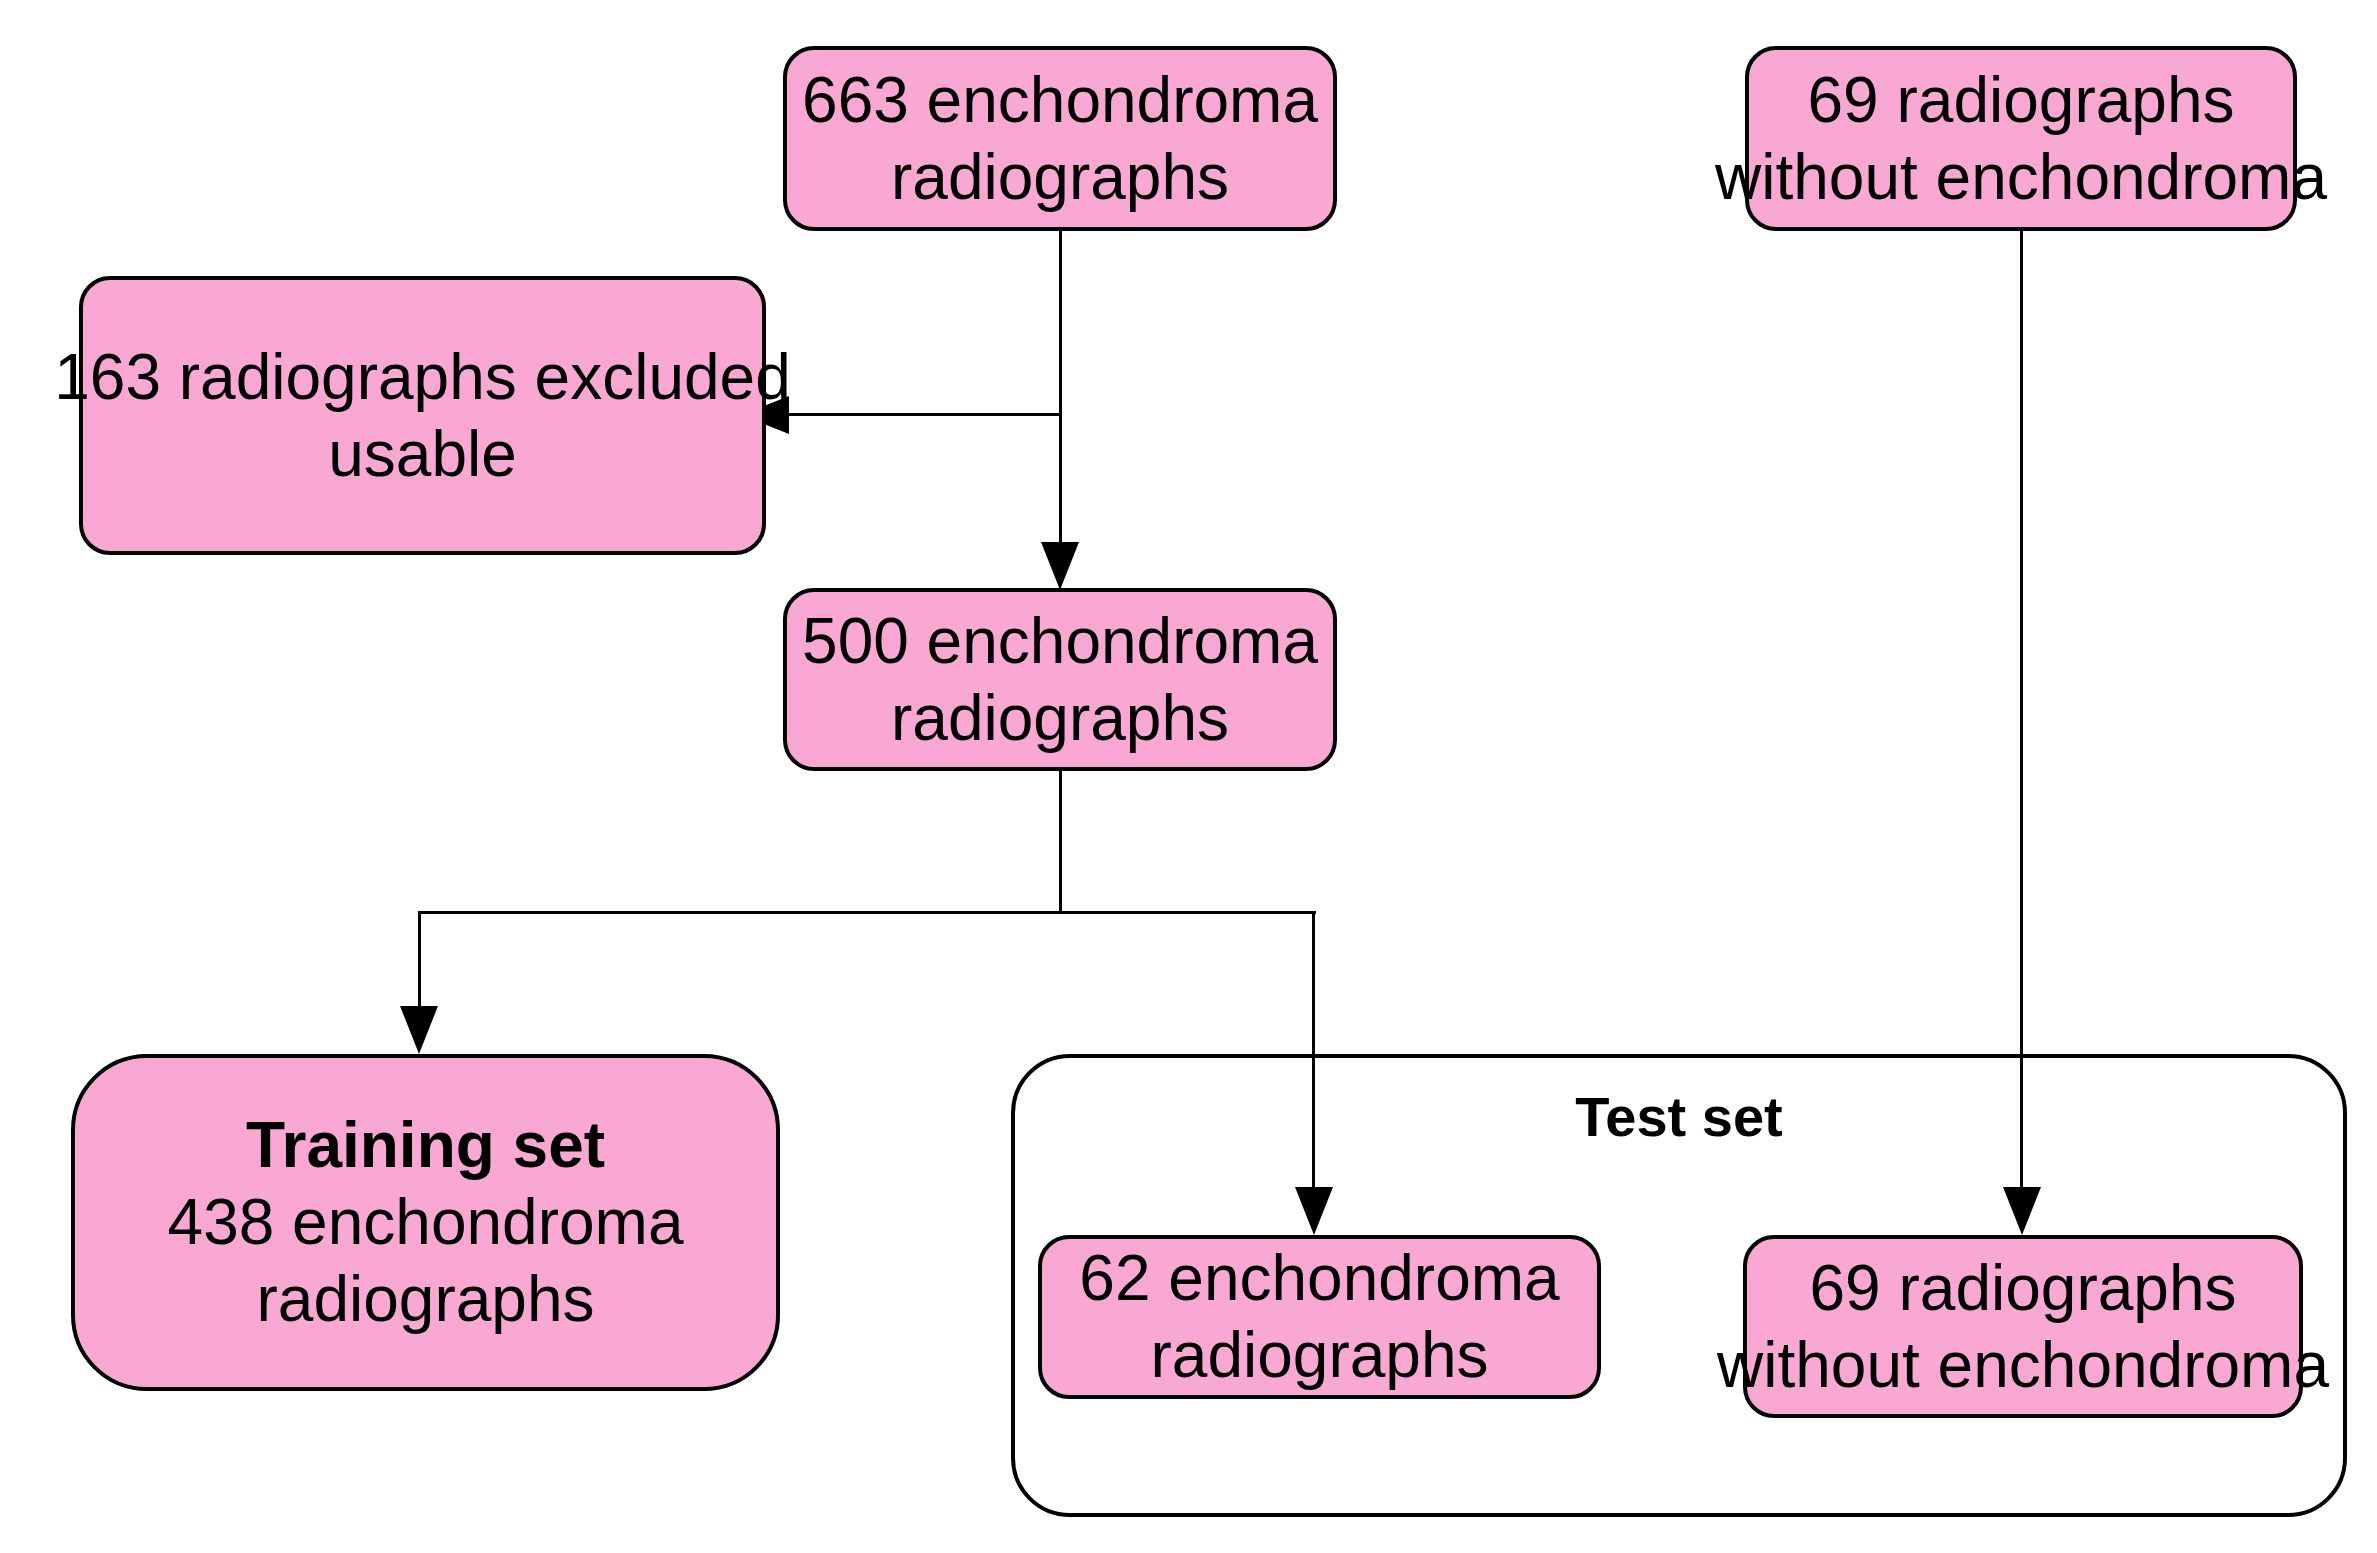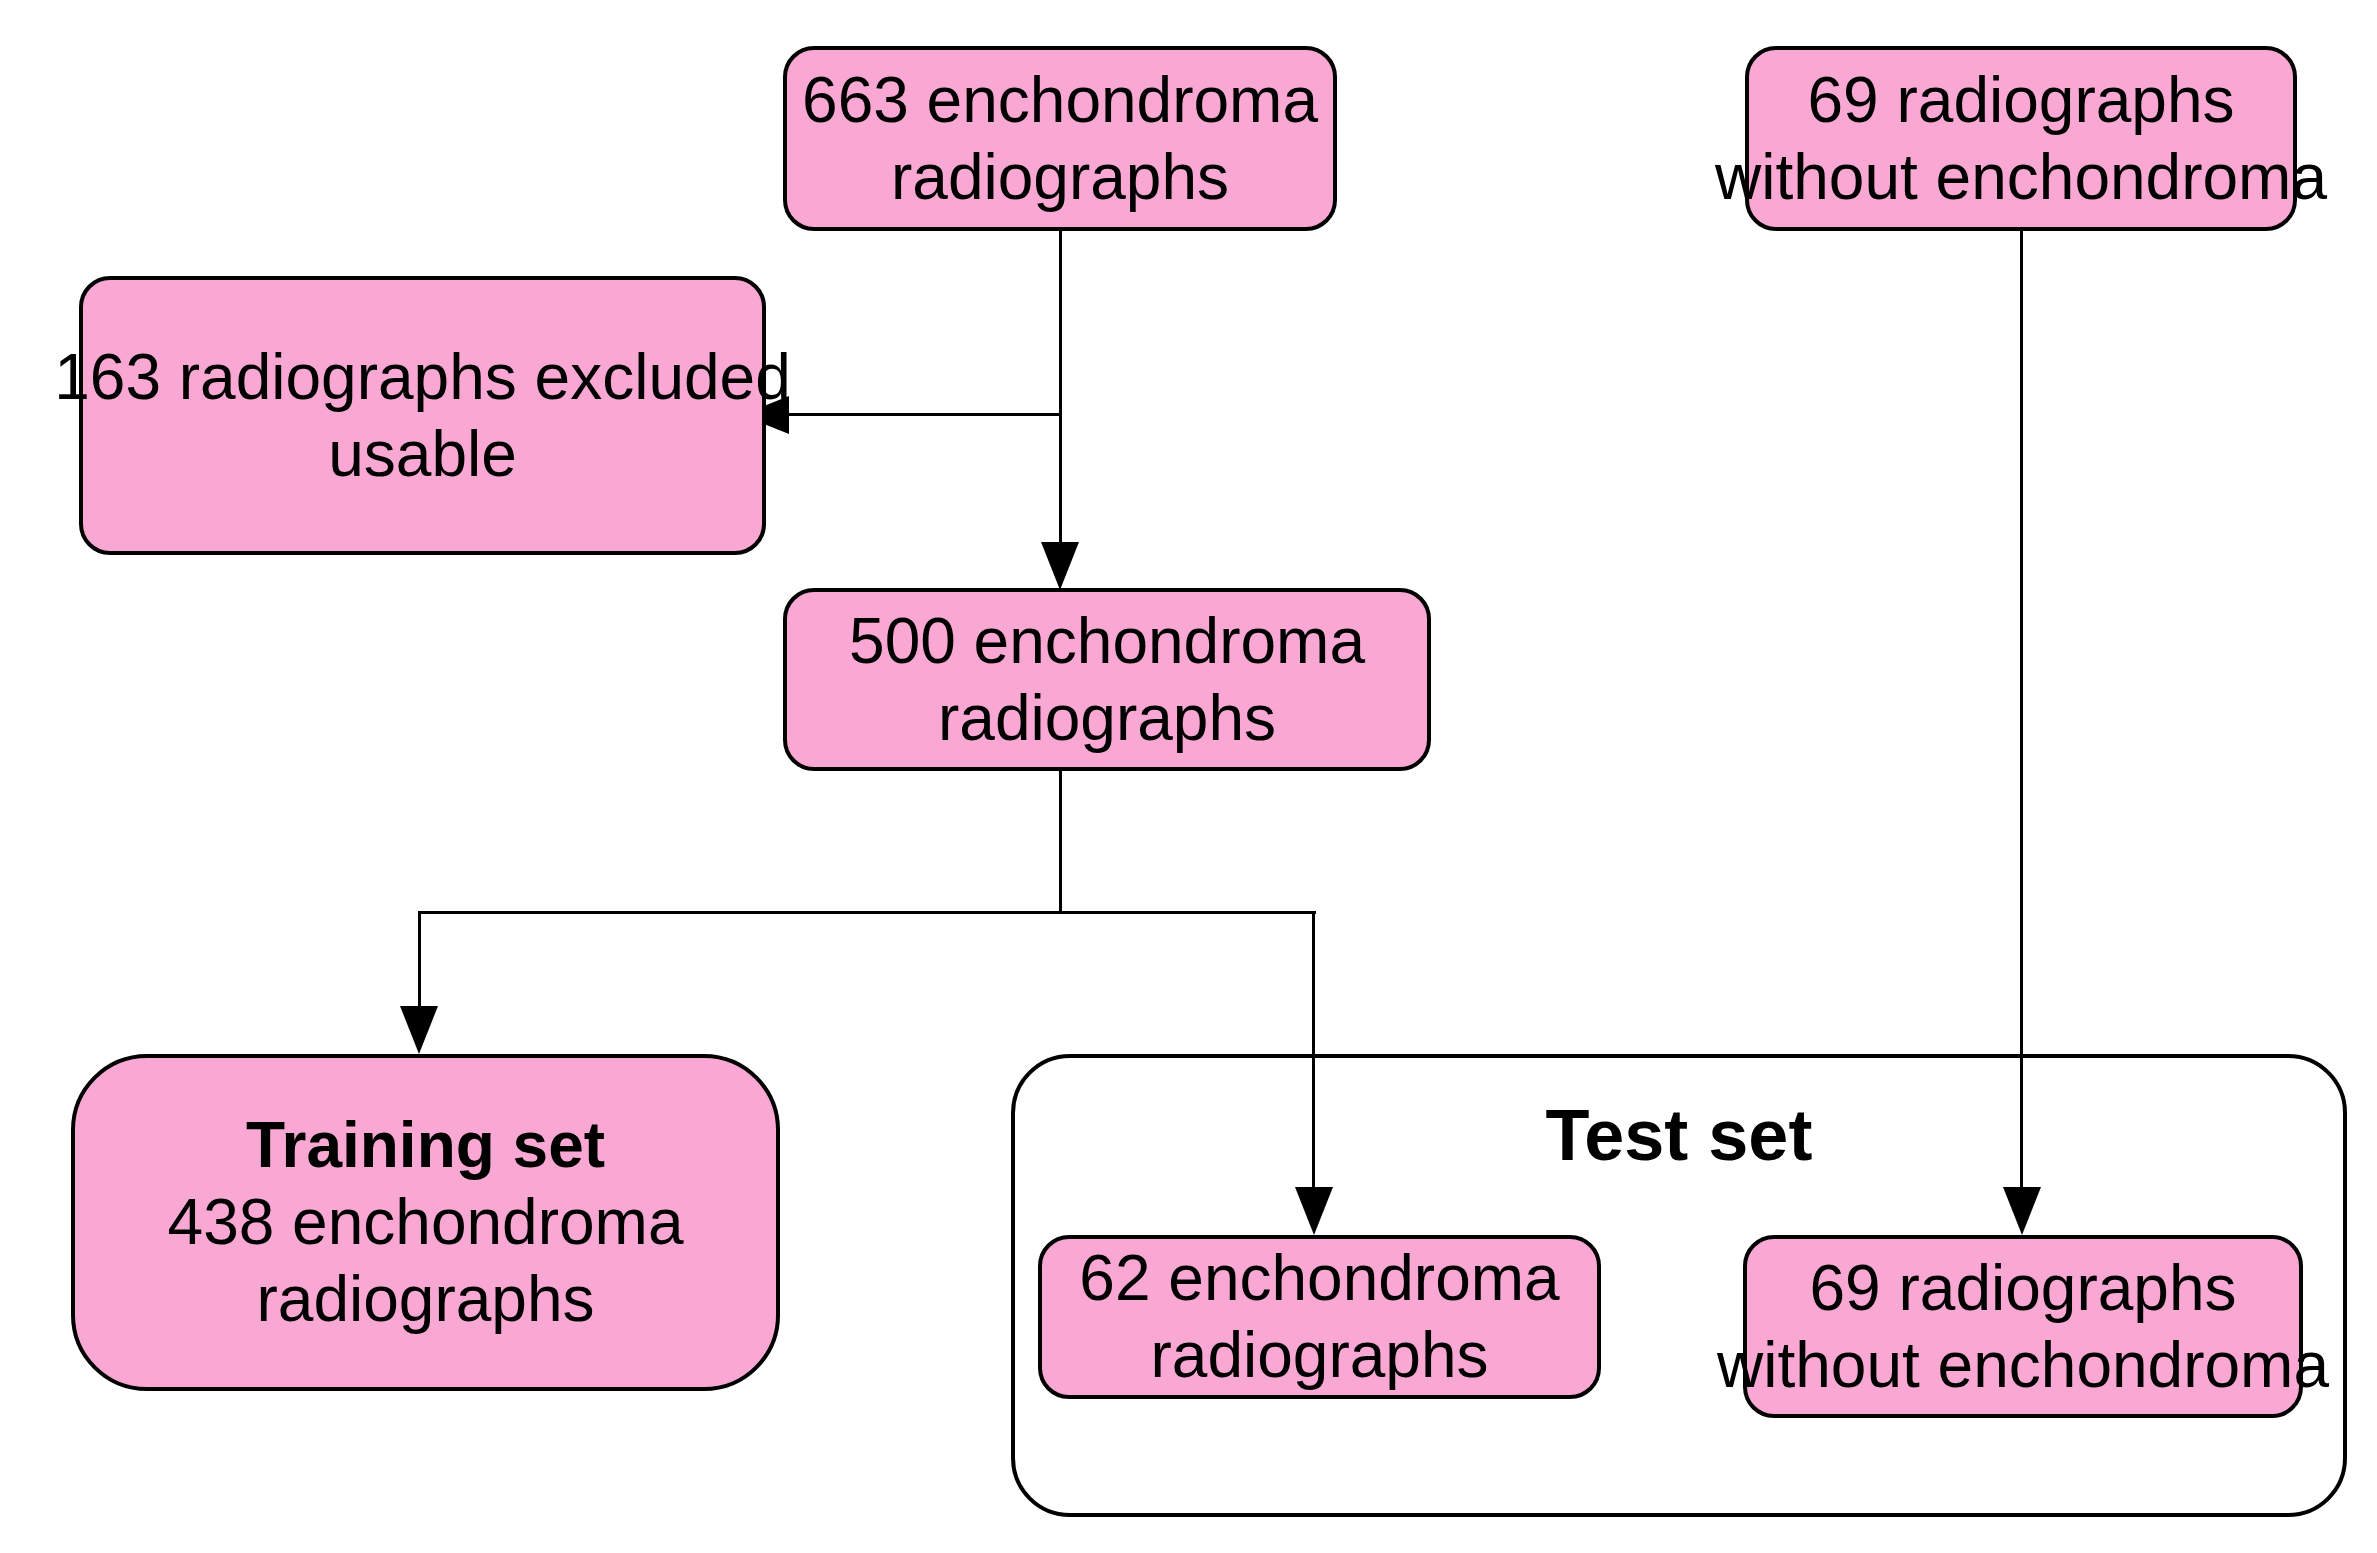--- a/index.html
+++ b/index.html
@@ -72,23 +72,23 @@
   .container-box {
     position: absolute;
     box-sizing: border-box;
     background: #ffffff;
     border: 4.1px solid #000000;
     border-radius: 59px;
     z-index: 1;
   }
   .container-box .title {
     display: block;
-    padding-top: 34px;
+    padding-top: 25px;
     text-align: center;
-    font-size: 72px;
+    font-size: 56px;
     line-height: 1.2;
     font-weight: bold;
     white-space: nowrap;
   }
 </style>
 </head>
 <body>
 
 <div class="canvas">
 
@@ -122,21 +122,21 @@
   <div class="node" style="left:1745px; top:46px; width:552px; height:185px;">
     <span class="line">69 radiographs</span>
     <span class="line">without enchondroma</span>
   </div>
 
   <div class="node" style="left:55px; top:276px; width:687px; height:279px;margin-left:24px;">
     <span class="line">163 radiographs excluded</span>
     <span class="line">usable</span>
   </div>
 
-  <div class="node" style="left:783px; top:588px; width:648px; height:183px;">
+  <div class="node" style="left:783px; top:588px; width:554px; height:183px;">
     <span class="line">500 enchondroma</span>
     <span class="line">radiographs</span>
   </div>
 
   <div class="node rounded-big" style="left:71px; top:1054px; width:709px; height:337px;">
     <span class="title">Training set</span>
     <span class="line">438 enchondroma</span>
     <span class="line">radiographs</span>
   </div>
 

